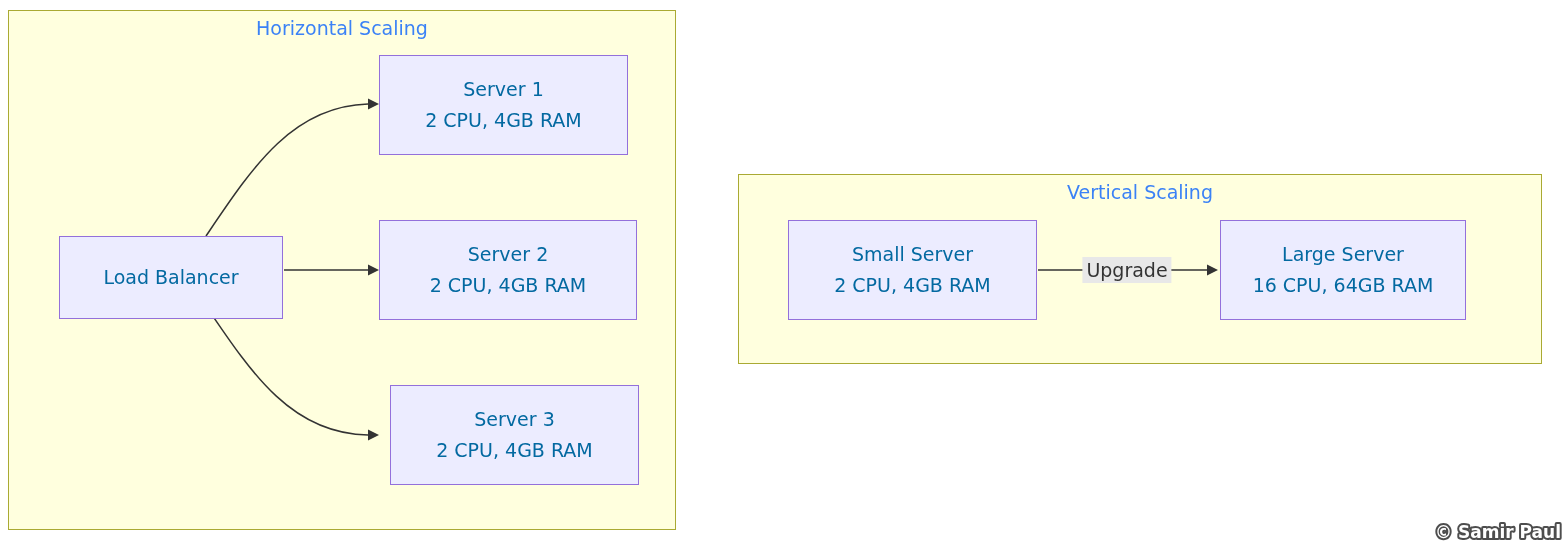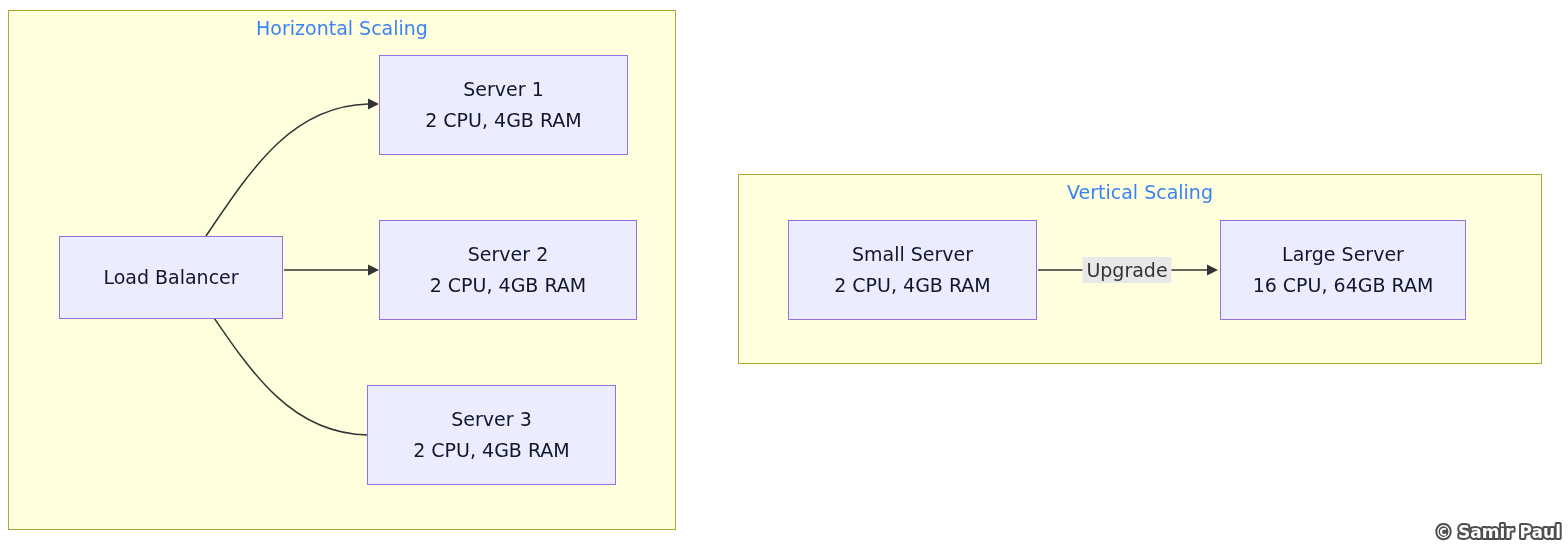--- a/index.html
+++ b/index.html
@@ -29,21 +29,21 @@
     background:#ECECFF;
     border:1px solid #9370DB;
     box-sizing:border-box;
     display:flex;
     flex-direction:column;
     align-items:center;
     justify-content:center;
     text-align:center;
     font-size:19px;
     line-height:31px;
-    color:#0f172a;
+    color:#0369a1;
   }
   .edges{
     position:absolute;
     left:0;top:0;
     width:1568px;height:548px;
     pointer-events:none;
   }
   .edge{stroke:#333333;stroke-width:1.5;fill:none;}
   .arrowhead{fill:#333333;stroke:none;}
   .edge-label{
@@ -104,21 +104,21 @@
   <div class="node" style="left:379px;top:55px;width:249px;height:100px;">
     <div>Server 1</div>
     <div>2 CPU, 4GB RAM</div>
   </div>
 
   <div class="node" style="left:379px;top:220px;width:258px;height:100px;">
     <div>Server 2</div>
     <div>2 CPU, 4GB RAM</div>
   </div>
 
-  <div class="node" style="left:367px;top:385px;width:249px;height:100px;">
+  <div class="node" style="left:390px;top:385px;width:249px;height:100px;">
     <div>Server 3</div>
     <div>2 CPU, 4GB RAM</div>
   </div>
 
   <div class="node" style="left:788px;top:220px;width:249px;height:100px;">
     <div>Small Server</div>
     <div>2 CPU, 4GB RAM</div>
   </div>
 
   <div class="node" style="left:1220px;top:220px;width:246px;height:100px;">

